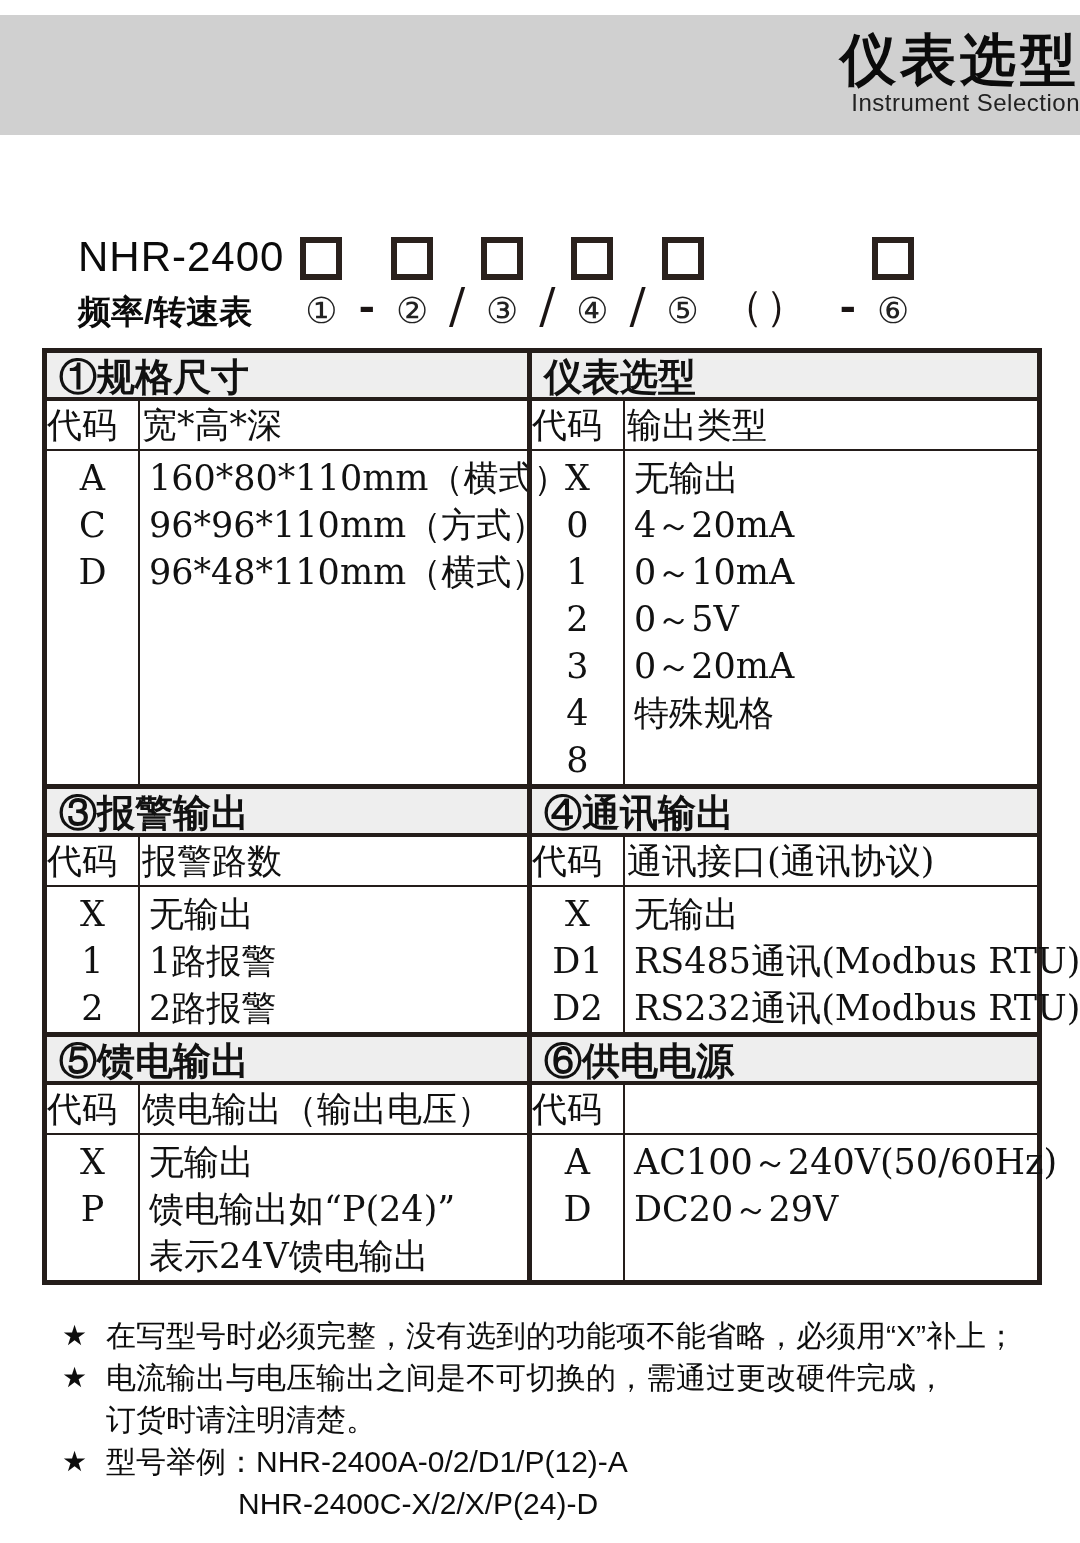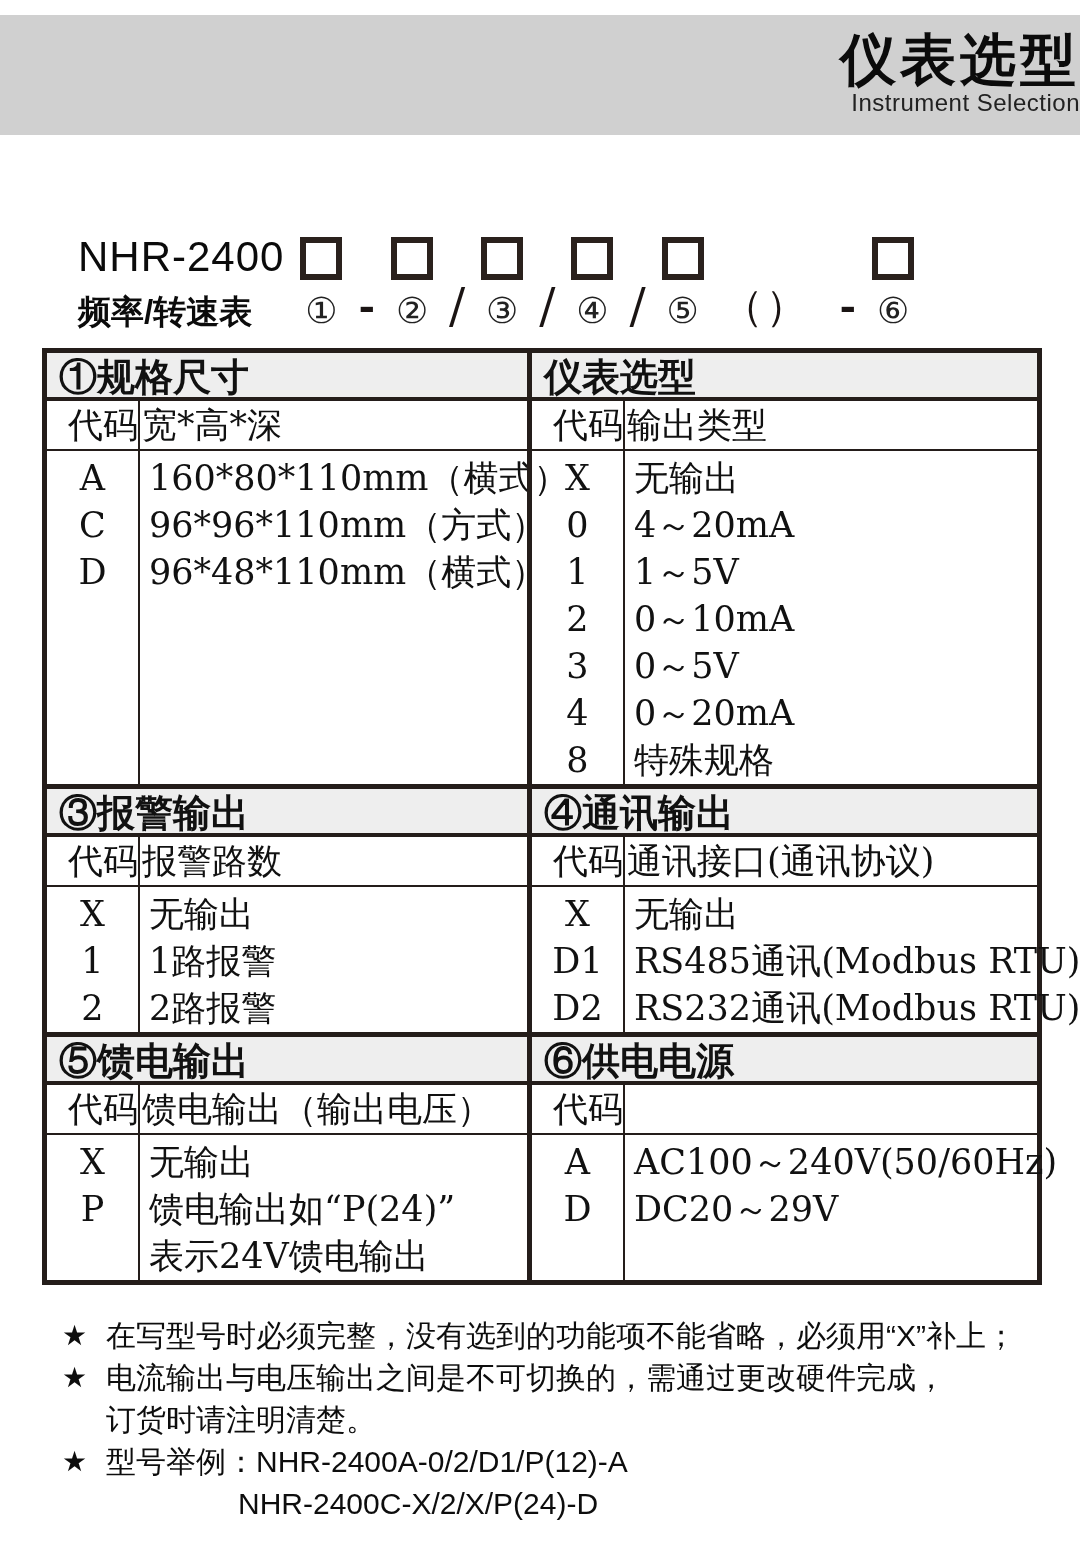--- a/index.html
+++ b/index.html
@@ -66,21 +66,21 @@
   .section.band-next{border-top:5px solid var(--border);}
   .sec-title{
     height:48px;line-height:48px;background:var(--title-bg);
     border-bottom:4px solid var(--border);
     font-weight:bold;font-size:38px;padding-left:12px;
     white-space:nowrap;overflow:hidden;font-family:Liberation Serif, serif;
   }
   .sec-sub{display:flex;height:50px;border-bottom:2px solid var(--border);font-size:35px;}
   .sub-code{
     width:93px;border-right:2px solid var(--border);
-    text-align:right;line-height:48px;flex:0 0 auto;
+    text-align:left;line-height:48px;flex:0 0 auto;
   }
   .sub-val{flex:1;padding-left:2px;line-height:48px;white-space:nowrap;overflow:hidden;}
   .sec-body{display:flex;flex:1;}
   .codes{
     width:93px;border-right:2px solid var(--border);
     text-align:center;flex:0 0 auto;padding-top:4px;
   }
   .vals{flex:1;padding-left:9px;padding-top:4px;min-width:0;}
   .line{height:47px;line-height:47px;font-size:35px;white-space:nowrap;}
   
@@ -171,21 +171,20 @@
           <div class="line">0</div>
           <div class="line">1</div>
           <div class="line">2</div>
           <div class="line">3</div>
           <div class="line">4</div>
           <div class="line">8</div>
         </div>
       <div class="vals">
           <div class="line">无输出</div>
           <div class="line">4～20mA</div>
-          <div class="line">1～5V</div>
           <div class="line">0～10mA</div>
           <div class="line">0～5V</div>
           <div class="line">0～20mA</div>
           <div class="line">特殊规格</div>
         </div>
     </div>
   </div>
     <div class="section col-left band-next">
     <div class="sec-title">③报警输出</div>
     <div class="sec-sub">

